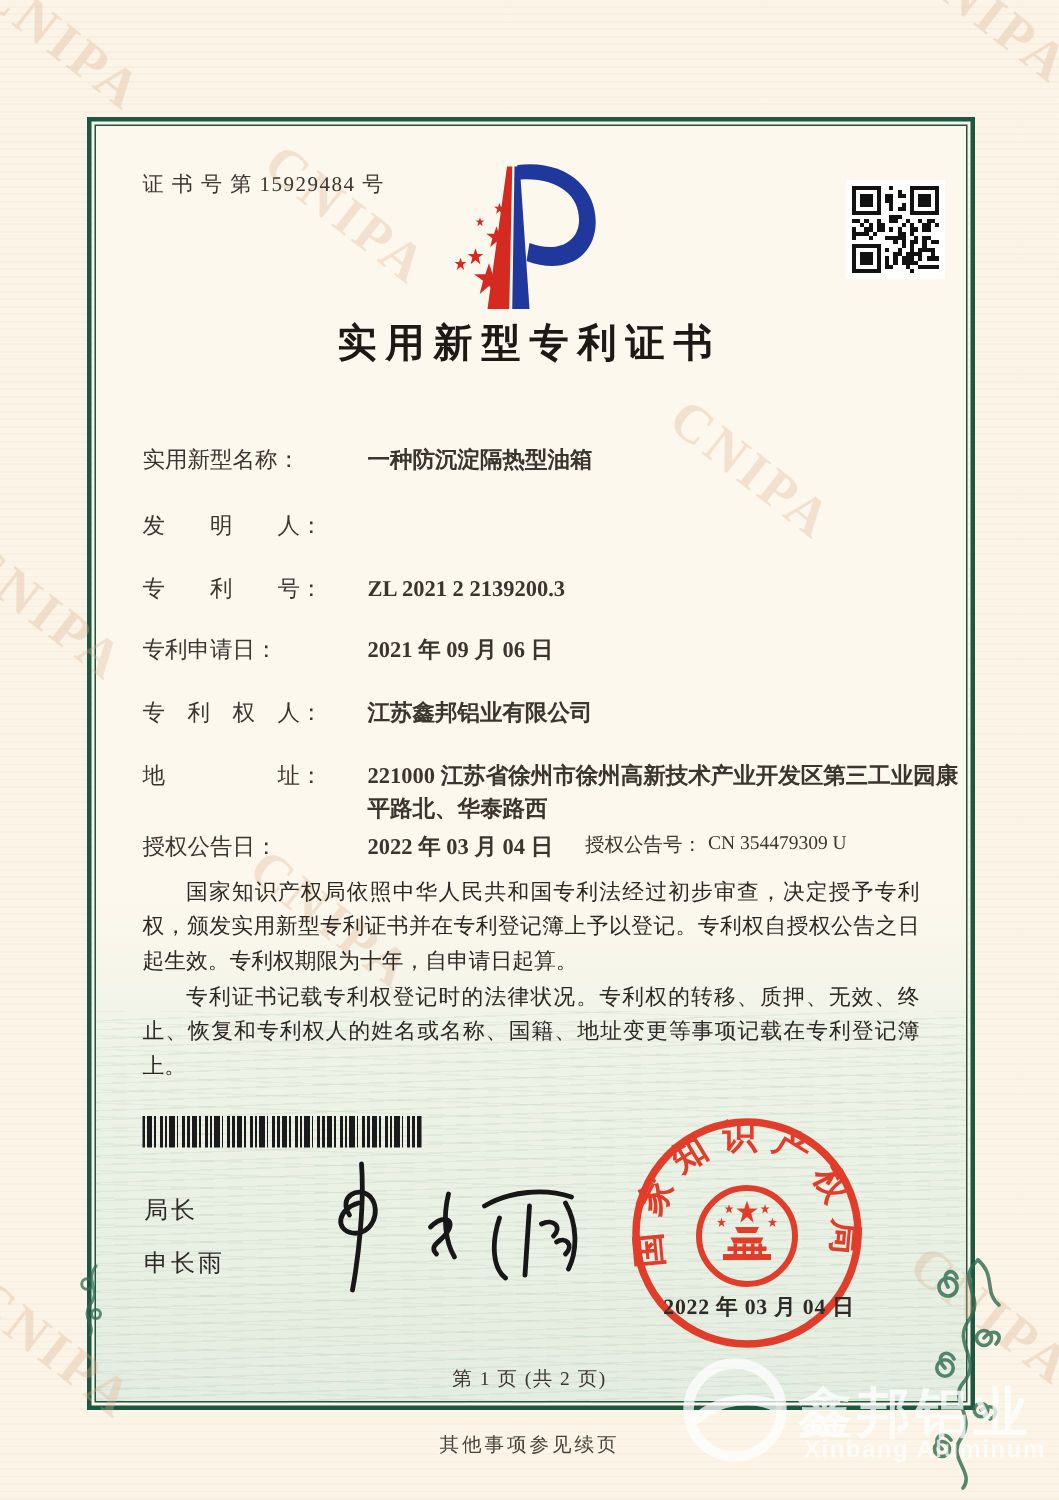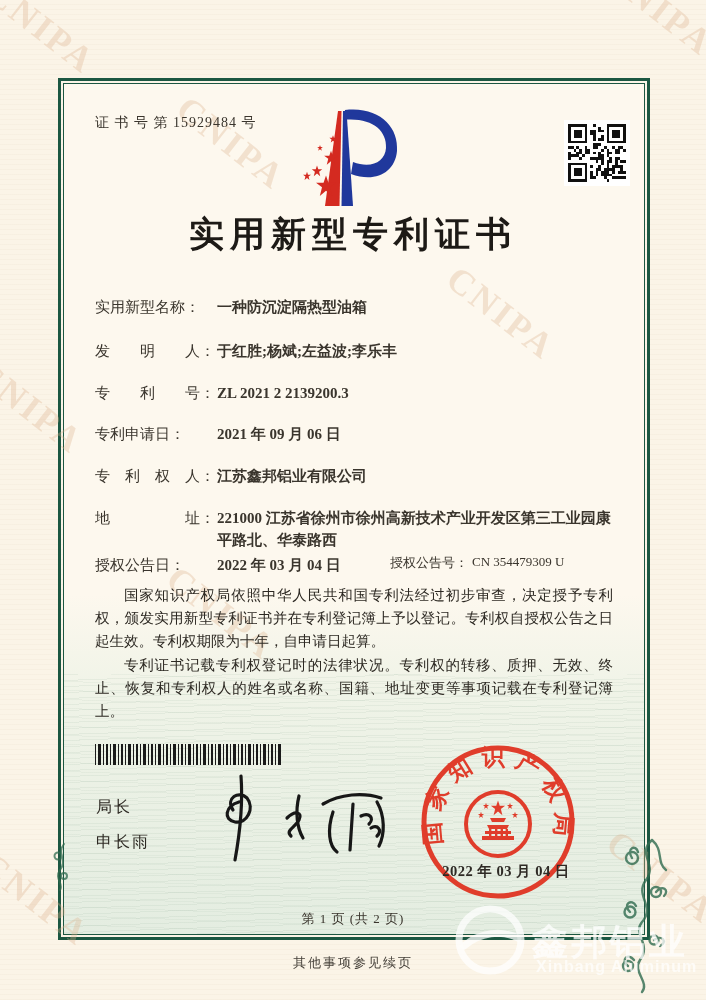--- a/index.html
+++ b/index.html
@@ -43,24 +43,24 @@
       repeating-linear-gradient(178deg, rgba(140,170,148,.12) 0 1px, transparent 1px 6px),
       repeating-linear-gradient(2deg, rgba(140,170,148,.09) 0 1px, transparent 1px 9px);
   }
   
   .cert-no{position:absolute;left:95px;top:114px;font-size:14px;letter-spacing:1px;color:#3a352d;z-index:3;}
   .logo{position:absolute;left:290px;top:106px;z-index:3;}
   .qr{position:absolute;left:564px;top:120px;width:66px;height:66px;background:#fff;padding:0;z-index:3;}
   .qr svg{position:absolute;left:4px;top:4px;width:58px;height:58px;}
   .title{
     position:absolute;left:0;right:0;top:211px;text-align:center;
-    font-size:35px;font-weight:bold;letter-spacing:6px;color:#1d1a16;z-index:3;
-  }
-  
-  .frow{position:absolute;left:95px;display:flex;font-size:15px;line-height:22px;color:#3a352d;z-index:3;}
+    font-size:26px;font-weight:bold;letter-spacing:6px;color:#1d1a16;z-index:3;
+  }
+  
+  .frow{position:absolute;left:95px;display:flex;font-size:15px;line-height:22px;color:#3a352d;z-index:3;gap:28px;}
   .flabel{flex:0 0 122px;white-space:nowrap;}
   .fvalue{max-width:400px;font-weight:bold;}
   .grant2{position:absolute;left:390px;display:flex;font-size:13px;color:#3a352d;z-index:3;}
   
   .body-text{
     position:absolute;left:95px;top:584px;width:518px;
     font-size:14.5px;line-height:23.2px;text-align:justify;color:#2c2822;z-index:3;
   }
   .body-text p{margin:0;text-indent:2em;}
   
@@ -269,21 +269,20 @@
   </div>
 
   <div class="title">实用新型专利证书</div>
 
   <div class="frow" style="top:296px">
     <span class="flabel">实用新型名称：</span>
     <span class="fvalue">一种防沉淀隔热型油箱</span>
   </div>
   <div class="frow" style="top:340px">
     <span class="flabel">发　　明　　人：</span>
-    <span class="fvalue">于红胜;杨斌;左益波;李乐丰</span>
   </div>
   <div class="frow" style="top:382px">
     <span class="flabel">专　　利　　号：</span>
     <span class="fvalue">ZL 2021 2 2139200.3</span>
   </div>
   <div class="frow" style="top:423px">
     <span class="flabel">专利申请日：</span>
     <span class="fvalue">2021 年 09 月 06 日</span>
   </div>
   <div class="frow" style="top:465px">

